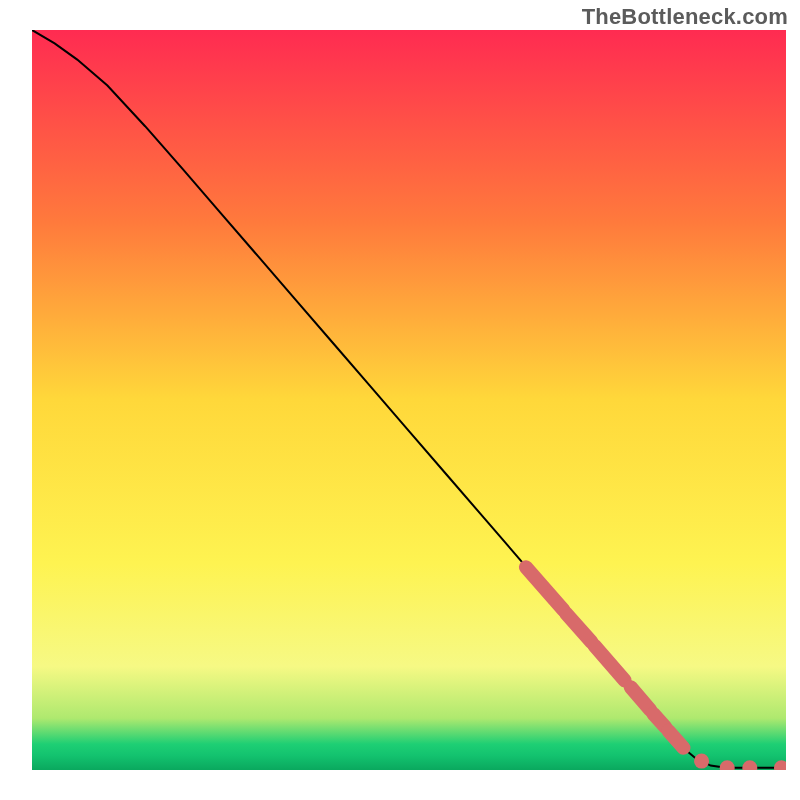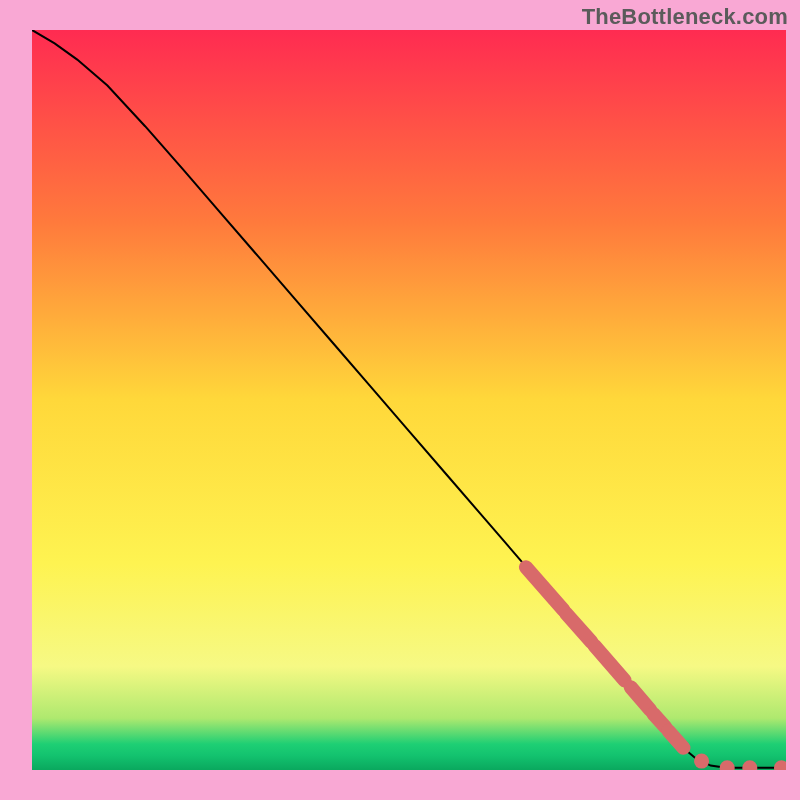--- a/index.html
+++ b/index.html
@@ -8,21 +8,21 @@
     width: 800px;
     height: 800px;
     background: #000;
     overflow: hidden;
     font-family: Arial, Helvetica, sans-serif;
   }
   .stage {
     position: relative;
     width: 800px;
     height: 800px;
-    background: #f9a8d4;
+    background: #ffffff;
   }
   .watermark {
     position: absolute;
     top: 4px;
     right: 12px;
     font-size: 22px;
     font-weight: 600;
     color: #5b5b5b;
     letter-spacing: 0.2px;
     user-select: none;

